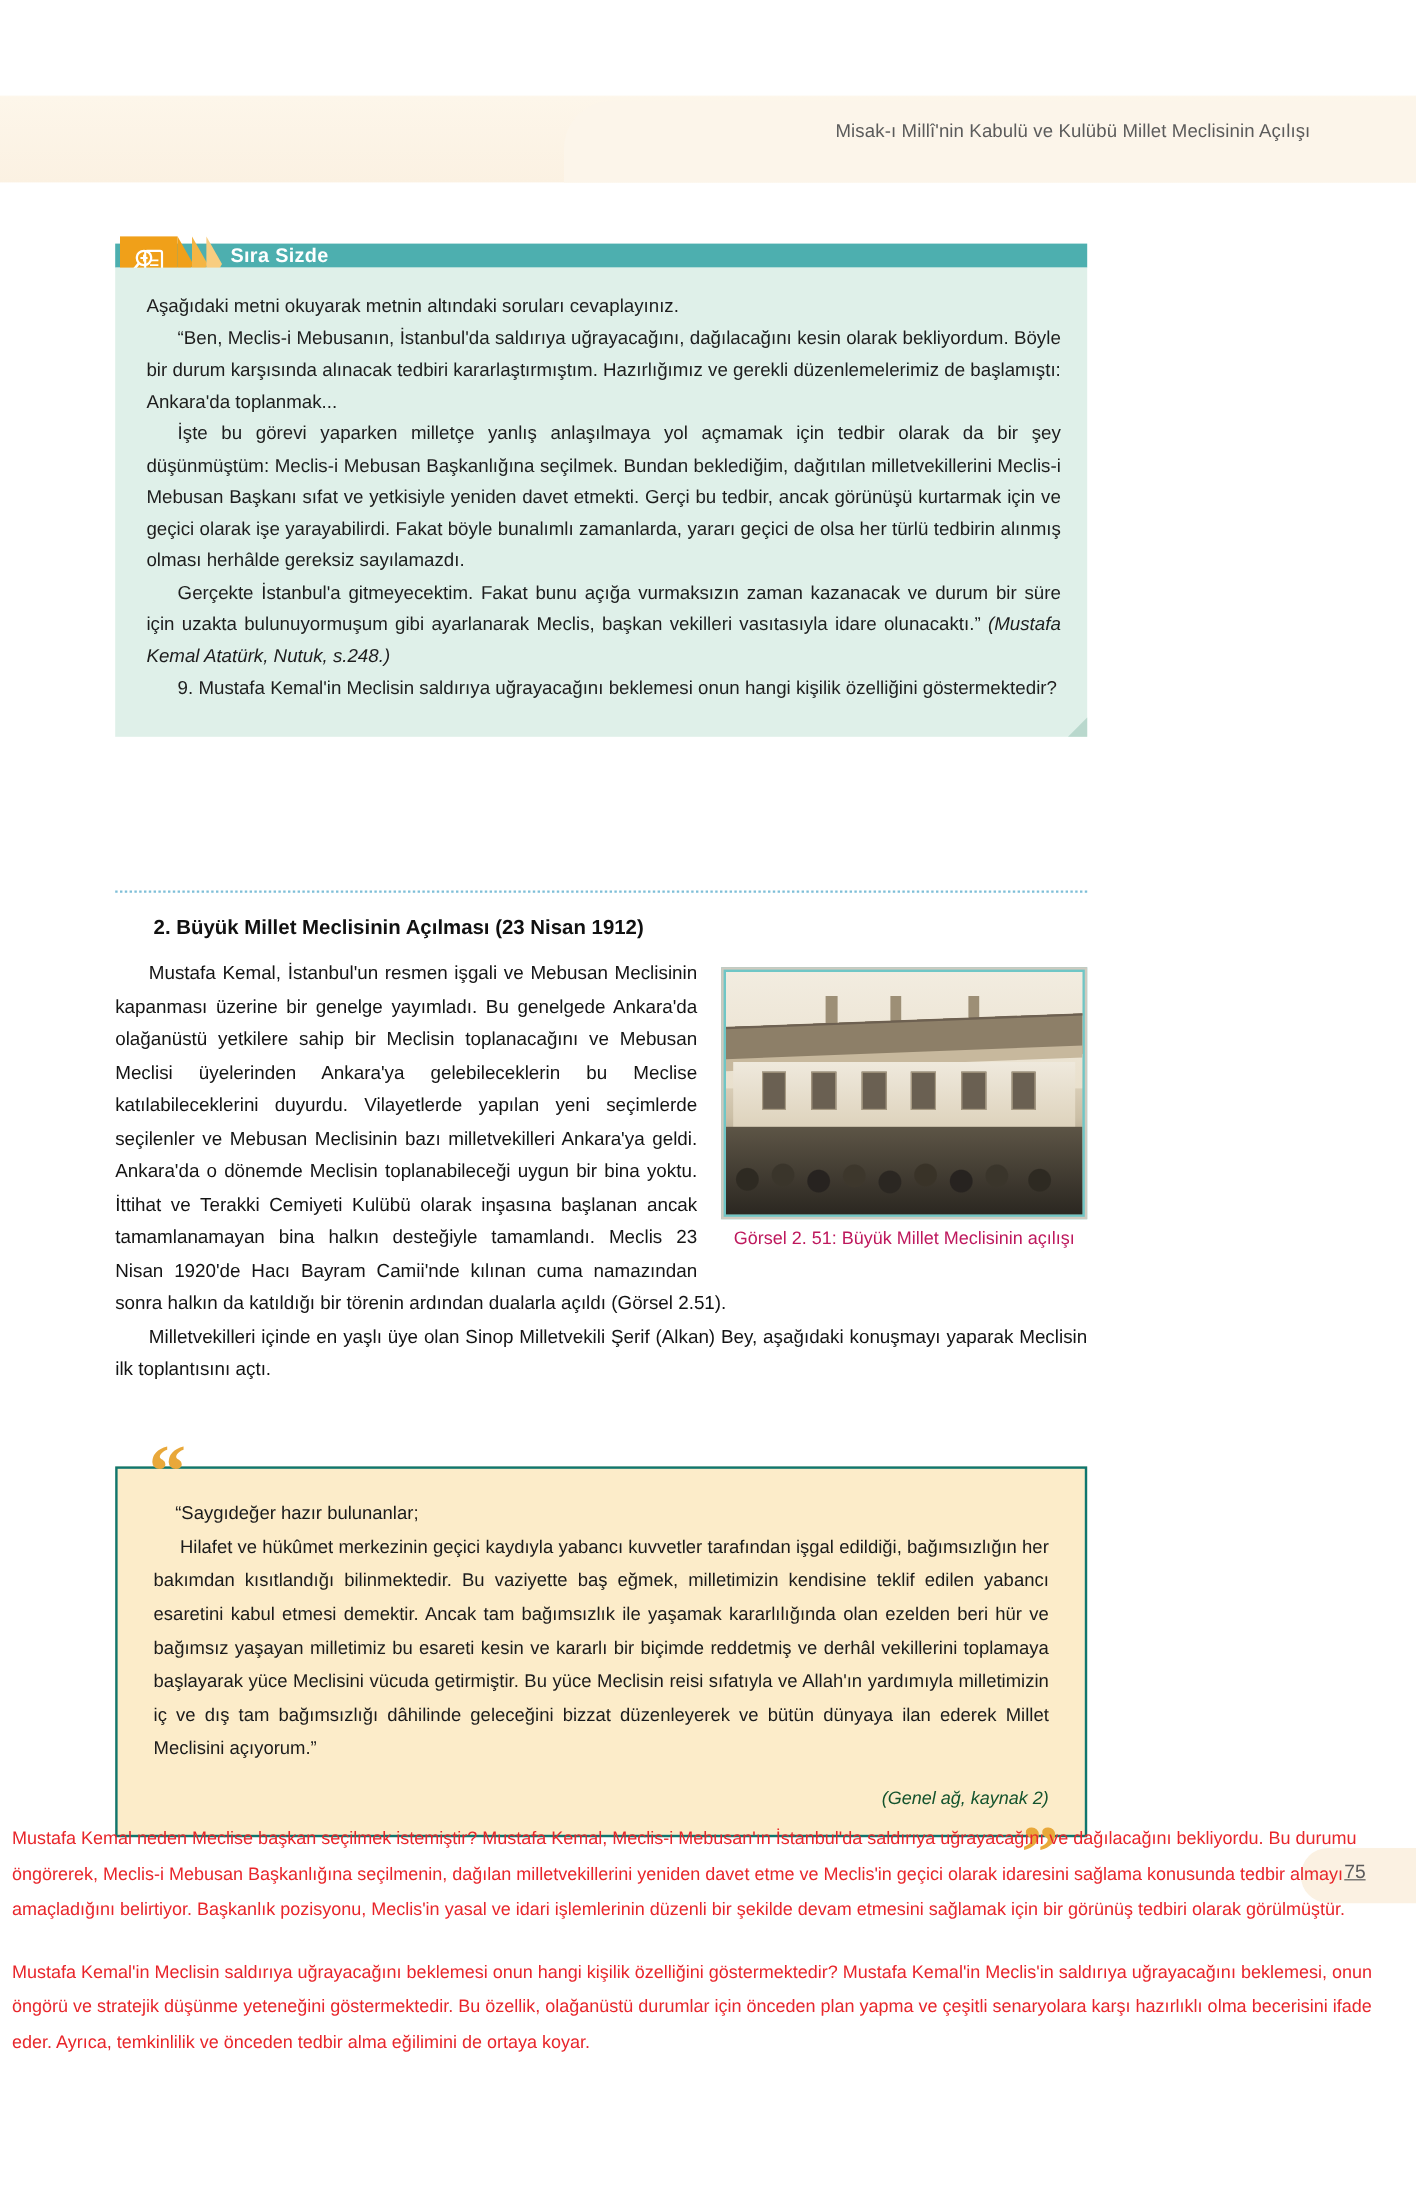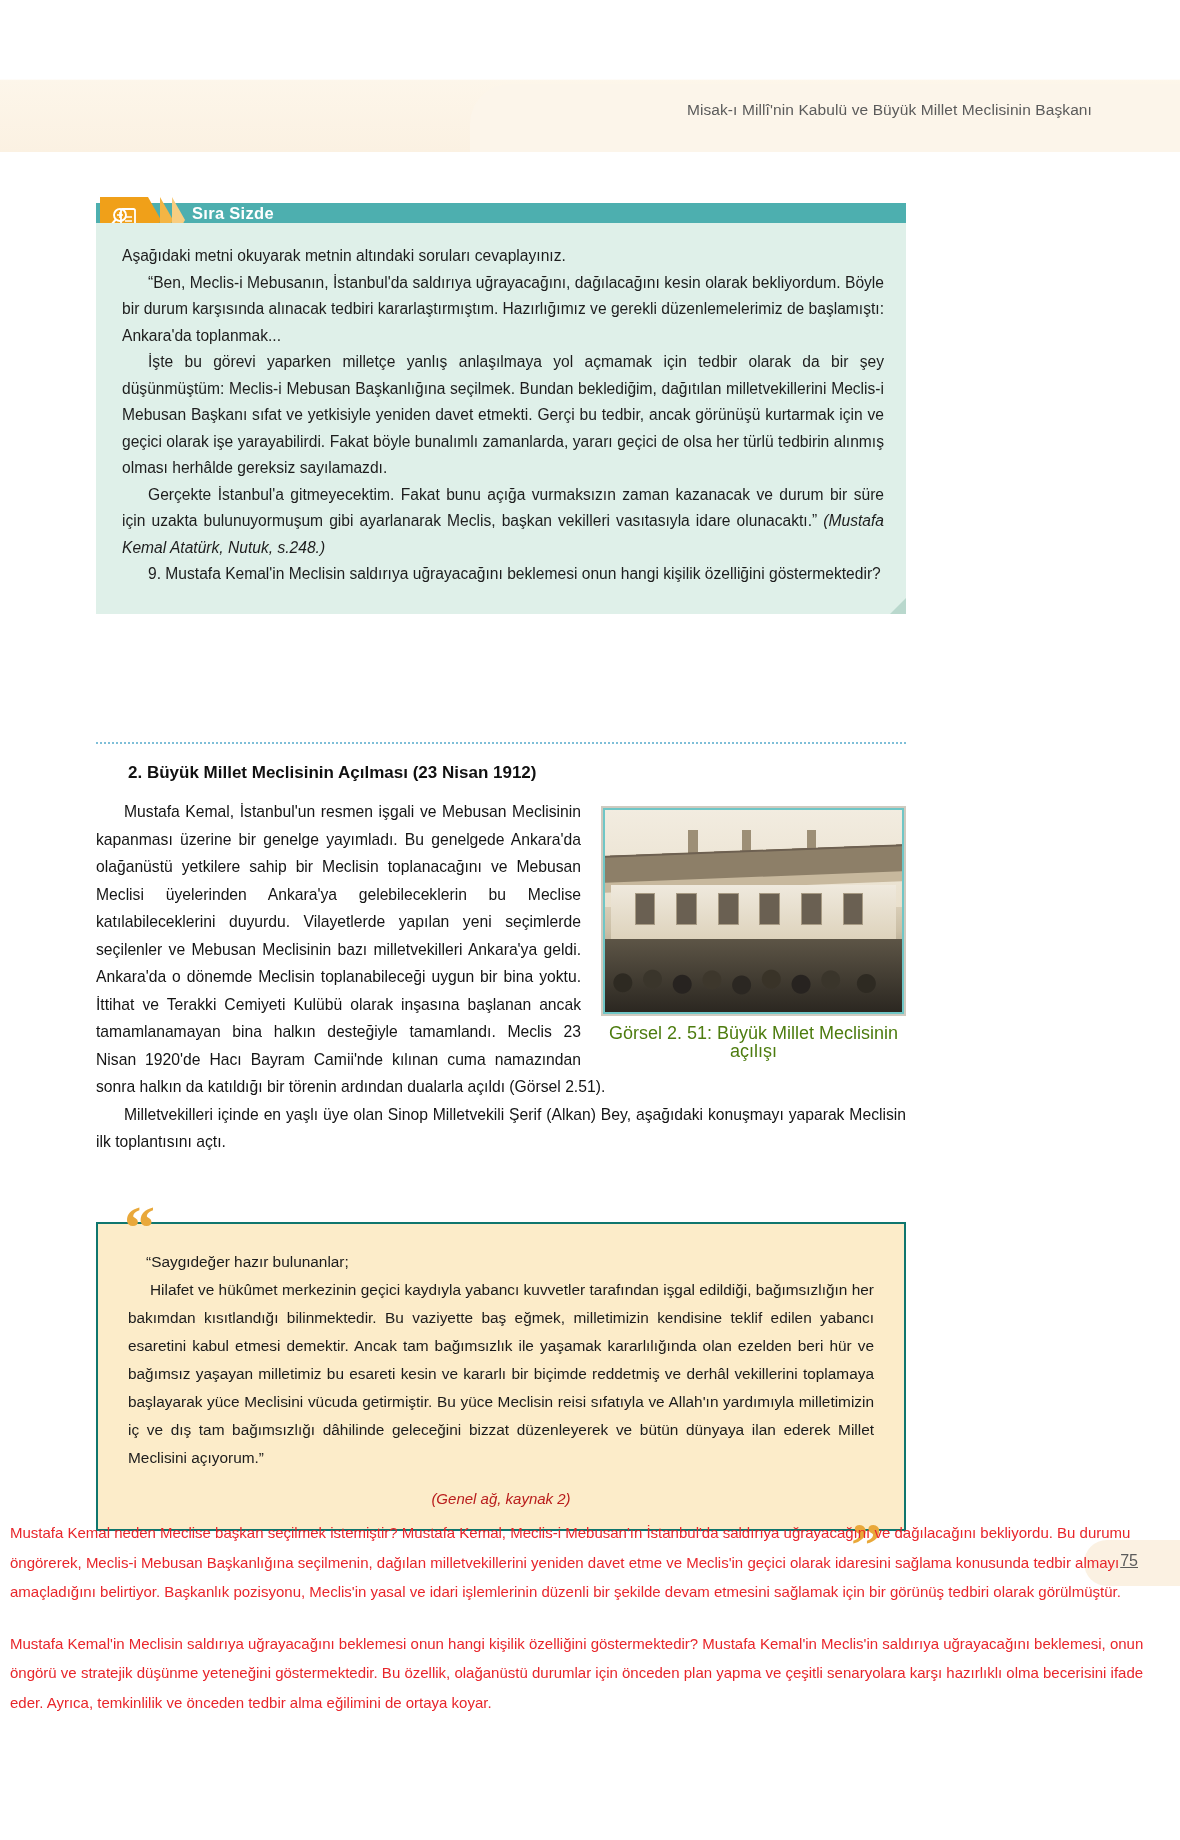--- a/index.html
+++ b/index.html
@@ -180,22 +180,22 @@
       radial-gradient(circle at 46% 63%, #2b2722 0 9px, transparent 10px),
       radial-gradient(circle at 56% 55%, #393328 0 9px, transparent 10px),
       radial-gradient(circle at 66% 62%, #272320 0 9px, transparent 10px),
       radial-gradient(circle at 76% 56%, #3a352b 0 9px, transparent 10px),
       radial-gradient(circle at 88% 61%, #2e2a22 0 9px, transparent 10px),
       linear-gradient(180deg,#5d5546,#2b2721);
   }
   .ph-chim { position:absolute; top:10%; width:3.2%; height:12%; background:#9d8f76; }
   .fig-cap {
     margin-top: 8px;
-    font-size: 18px;
-    color: #4d7c0f;
+    font-size: 15px;
+    color: #be185d;
     text-align: center;
     text-indent: 0;
     line-height: 18px;
   }
 
   
   .quote-wrap {
     position: absolute;
     left: 96px; top: 1222px;
     width: 810px;
@@ -226,24 +226,24 @@
   .quote-box p {
     font-size: 15.4px;
     line-height: 28px;
     color: #1b1b1b;
     text-align: justify;
   }
   .quote-box p.first { text-indent: 18px; }
   .quote-box p.ind2 { text-indent: 22px; }
   .quote-src {
     margin-top: 18px;
-    text-align: center;
+    text-align: right;
     font-style: italic;
     font-size: 15px;
-    color: #b91c1c;
+    color: #14532d;
   }
 
   
   .answers {
     position: absolute;
     left: 10px; top: 1518px;
     width: 1160px;
     color: #e8262b;
     font-size: 15px;
     line-height: 29.5px;
@@ -268,21 +268,21 @@
     text-decoration: underline;
   }
 </style>
 </head>
 <body>
 
 <div class="page">
 
   <div class="header-band"></div>
   <div class="header-strip"></div>
-  <div class="header-title">Misak-ı Millî'nin Kabulü ve Büyük Millet Meclisinin Başkanı</div>
+  <div class="header-title">Misak-ı Millî'nin Kabulü ve Kulübü Millet Meclisinin Açılışı</div>
 
   <div class="sira-wrap">
     <div class="sira-header">
       <div class="sira-icon-box">
         <svg width="30" height="30" viewBox="0 0 30 30" aria-hidden="true">
           <rect x="12" y="4" width="14" height="20" rx="1.6" fill="none" stroke="#ffffff" stroke-width="1.8"></rect>
           <line x1="16" y1="12" x2="23" y2="12" stroke="#ffffff" stroke-width="1.5"></line>
           <line x1="16" y1="16" x2="23" y2="16" stroke="#ffffff" stroke-width="1.5"></line>
           <line x1="16" y1="20" x2="21" y2="20" stroke="#ffffff" stroke-width="1.5"></line>
           <circle cx="11" cy="10" r="6" fill="none" stroke="#ffffff" stroke-width="1.9"></circle>

